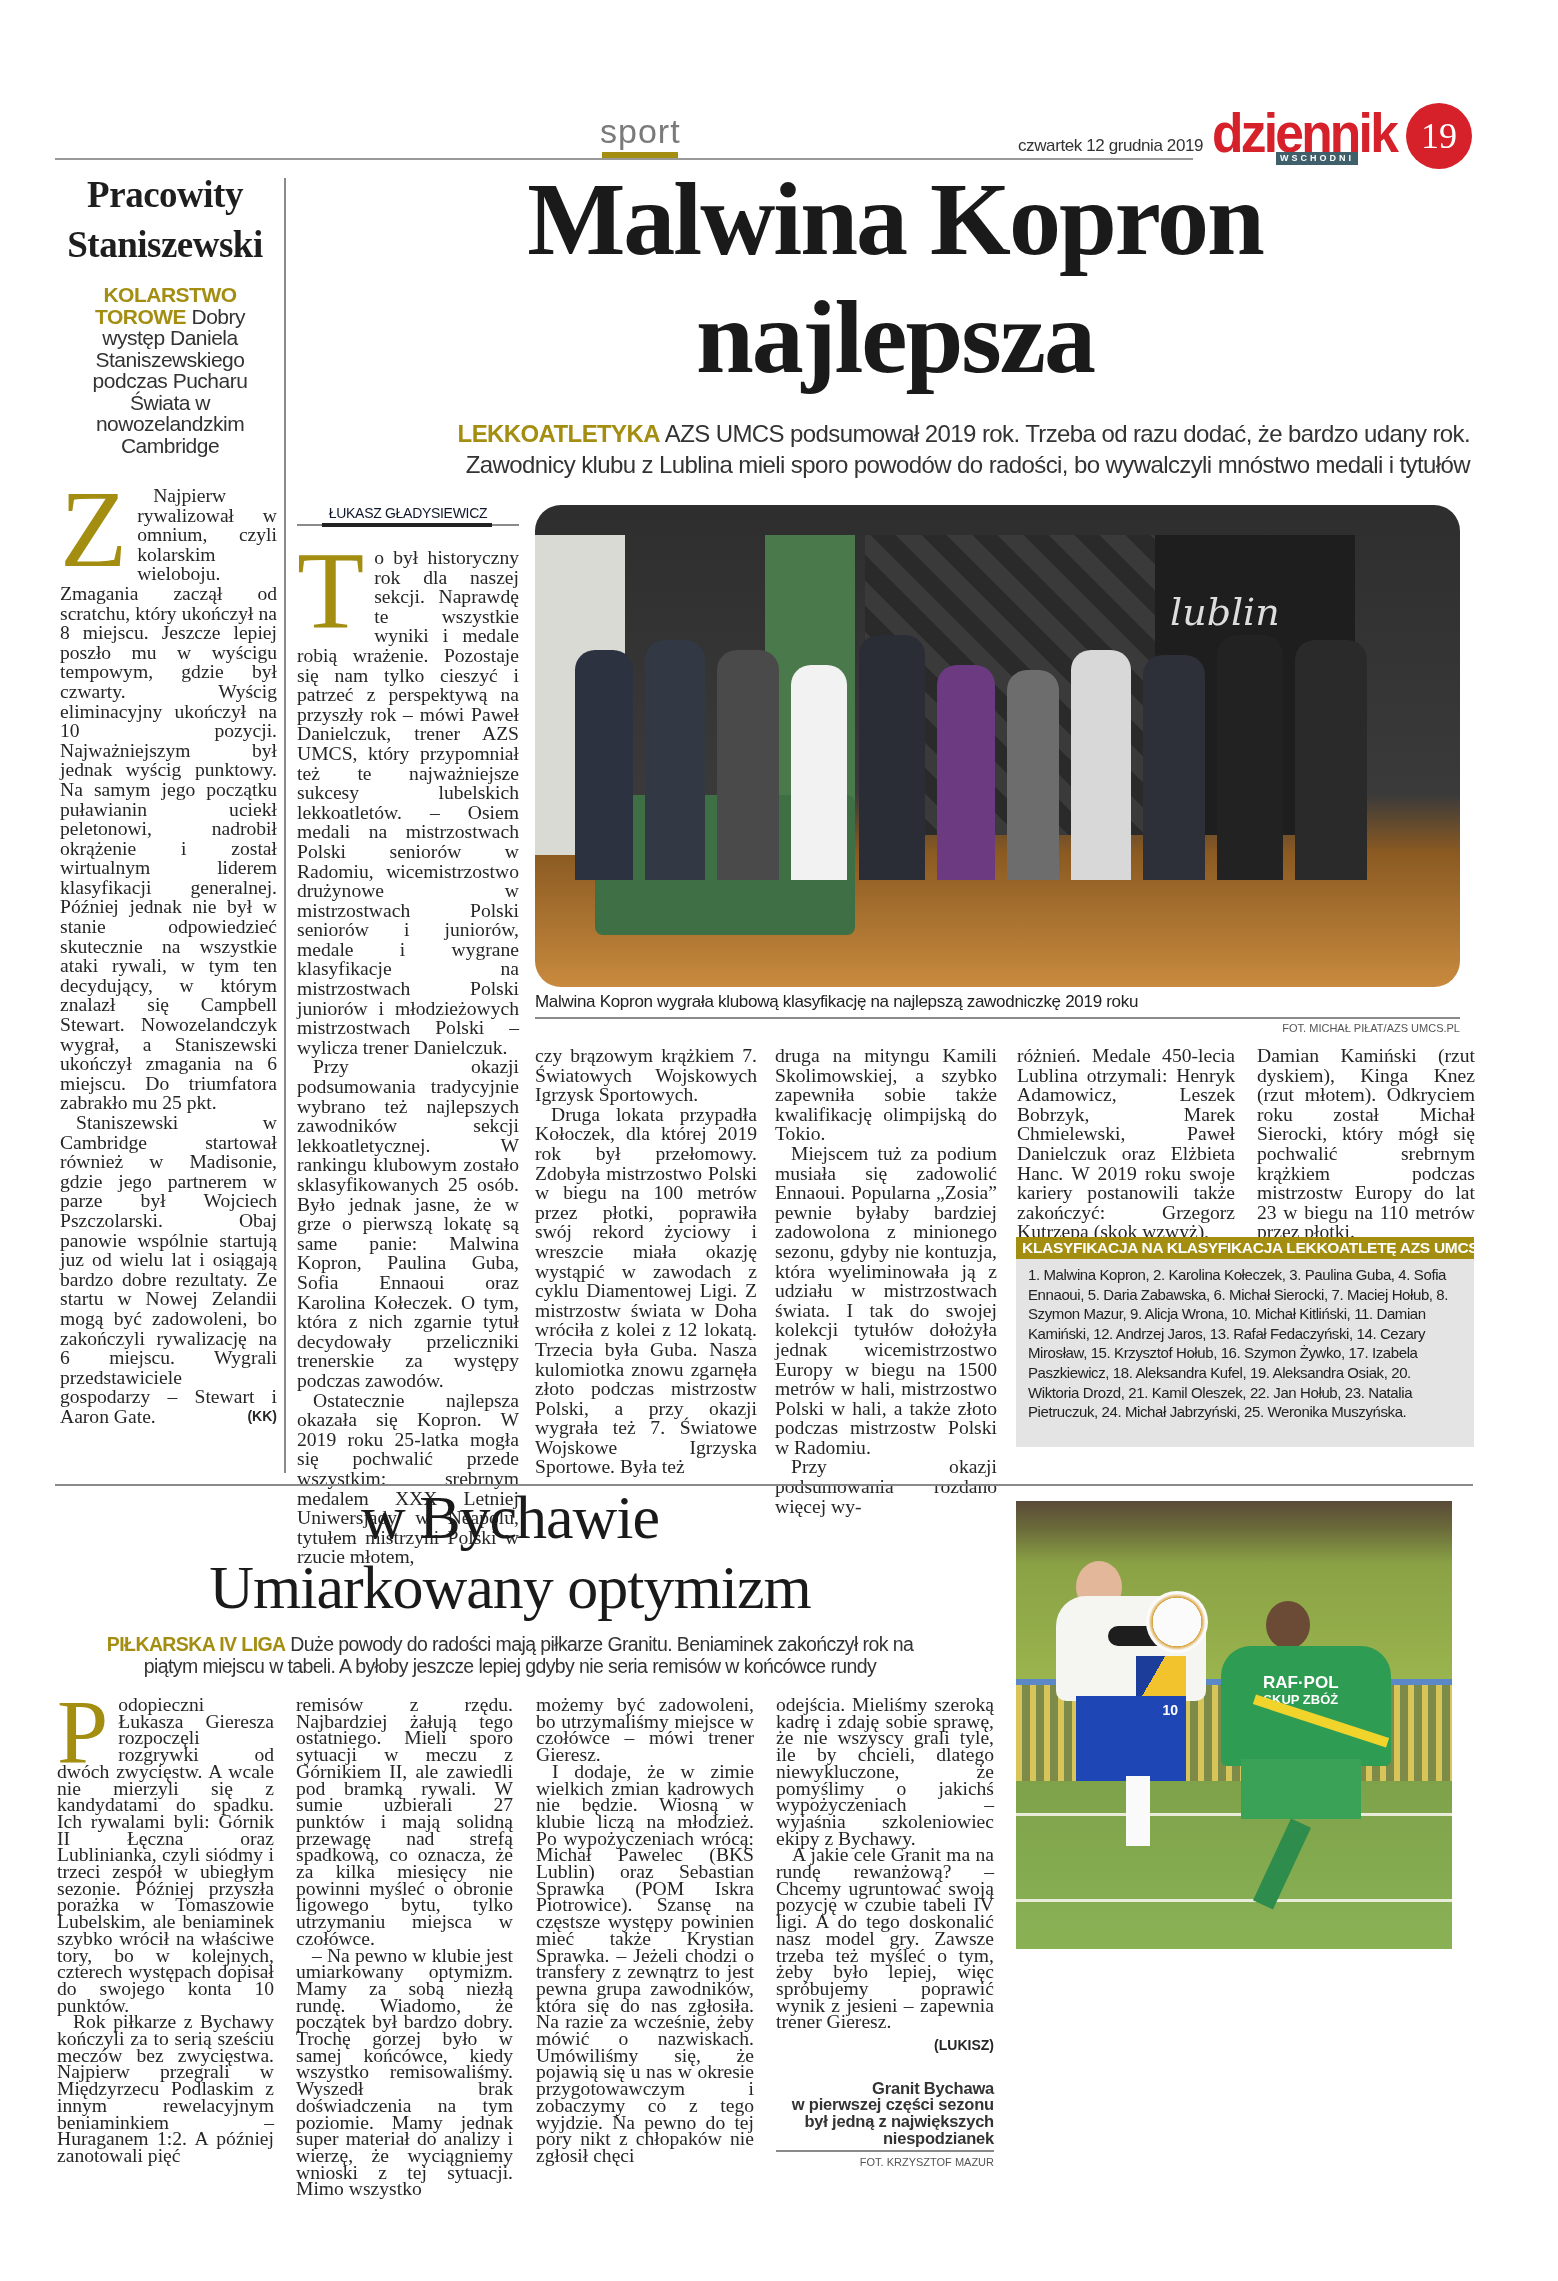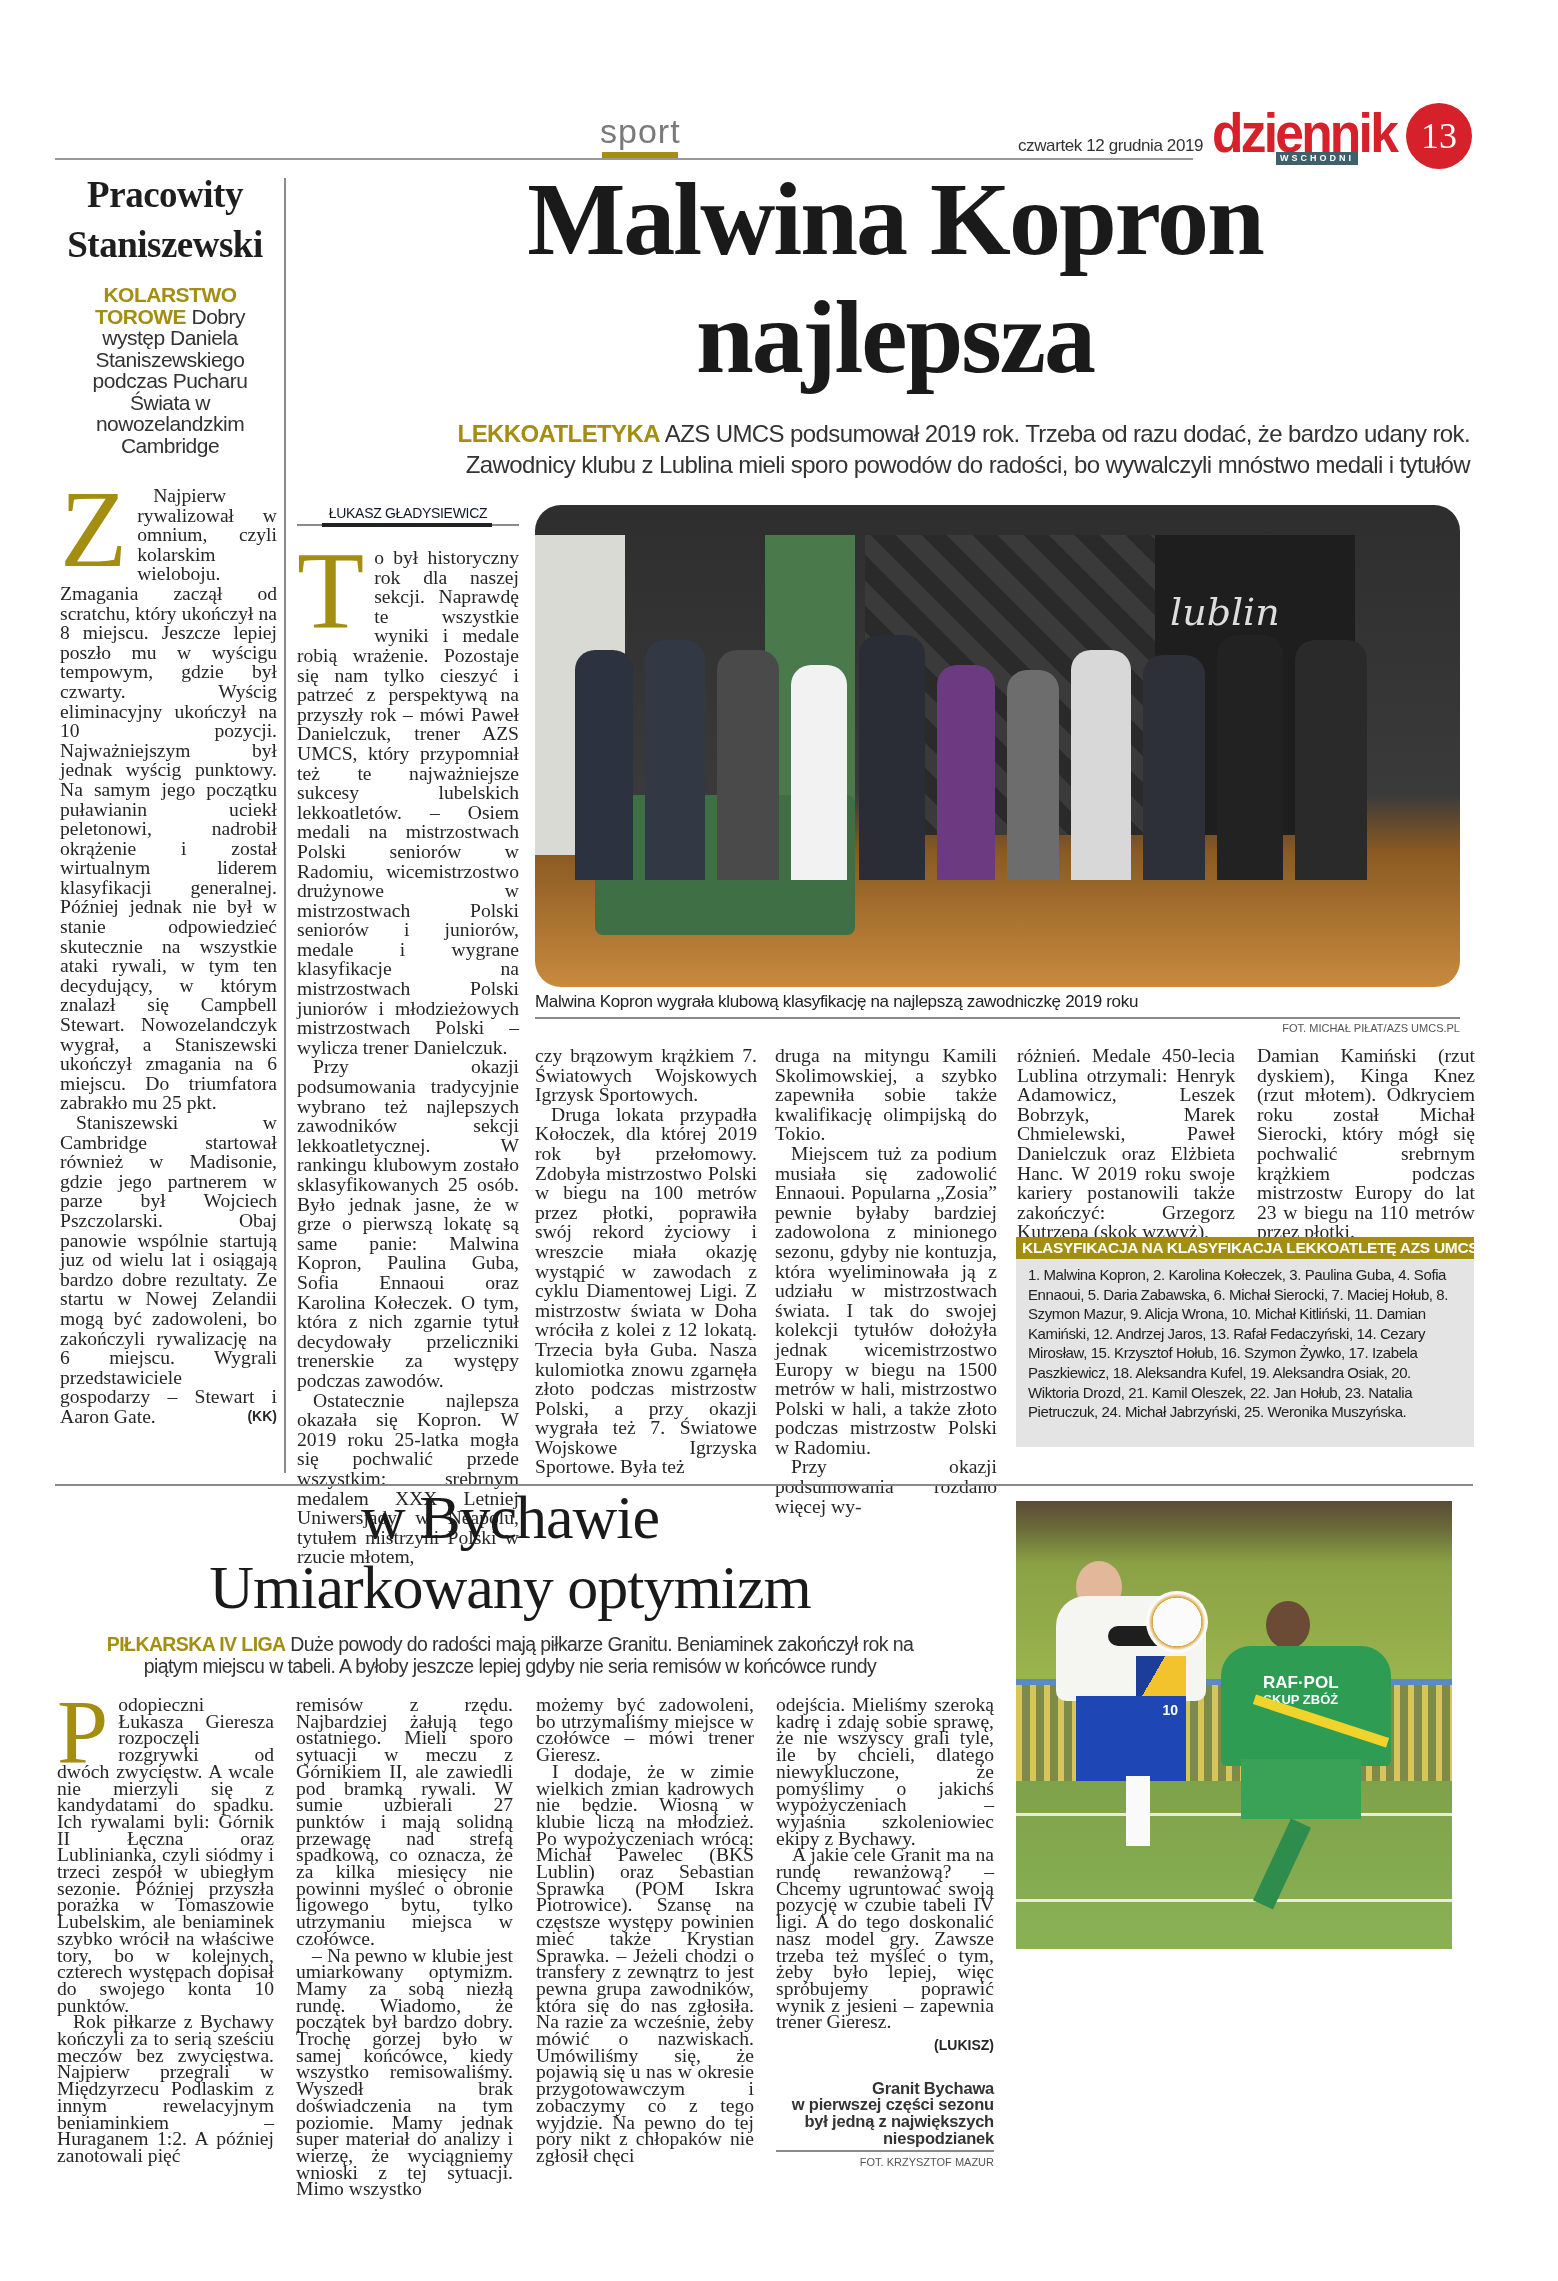--- a/index.html
+++ b/index.html
@@ -21,21 +21,21 @@
 
 <div class="abs sans" style="left:600px; top:112px; font-size:34px; color:#7a7a7a; letter-spacing:1px;">sport</div>
 <div class="abs" style="left:602px; top:152px; width:76px; height:8px; background:#a38e12;"></div>
 <div class="rule" style="left:55px; top:158px; width:1138px; height:2px; background:#999;"></div>
 <div class="abs sans" style="left:1018px; top:136px; font-size:17px; color:#333; letter-spacing:-0.4px;">czwartek 12 grudnia 2019</div>
 <div class="abs" style="left:1212px; top:108px; width:176px; height:58px;">
   <div class="sans" style="position:absolute; left:0; top:-8px; font-size:56px; font-weight:bold; color:#d6202a; letter-spacing:-3px; transform:scaleX(0.92); transform-origin:left;">dziennik</div>
   <div class="sans" style="position:absolute; left:64px; top:44px; background:#3f5f6b; color:#fff; font-size:9px; font-weight:bold; letter-spacing:3px; padding:1px 4px; line-height:11px;">WSCHODNI</div>
 </div>
 <div class="abs" style="left:1406px; top:103px; width:66px; height:66px; border-radius:50%; background:#d6202a; display:flex; align-items:center; justify-content:center;">
-  <span class="lserif" style="color:#fff; font-size:36px; line-height:36px;">13</span>
+  <span class="lserif" style="color:#fff; font-size:36px; line-height:36px;">19</span>
 </div>
 
 <div class="abs" style="left:284px; top:178px; width:2px; height:1295px; background:#8a8a8a;"></div>
 
 <div class="abs" style="left:55px; top:170px; width:220px;">
   <div class="lserif" style="text-align:center; font-size:37px; line-height:50px; font-weight:bold; color:#1e1e1e; letter-spacing:-0.5px;">
     <div>Pracowity</div>
     <div>Staniszewski</div>
   </div>
   <div class="sans" style="text-align:center; font-size:21px; line-height:21.5px; color:#333; margin:14px 10px 0 20px; letter-spacing:-0.5px;">

